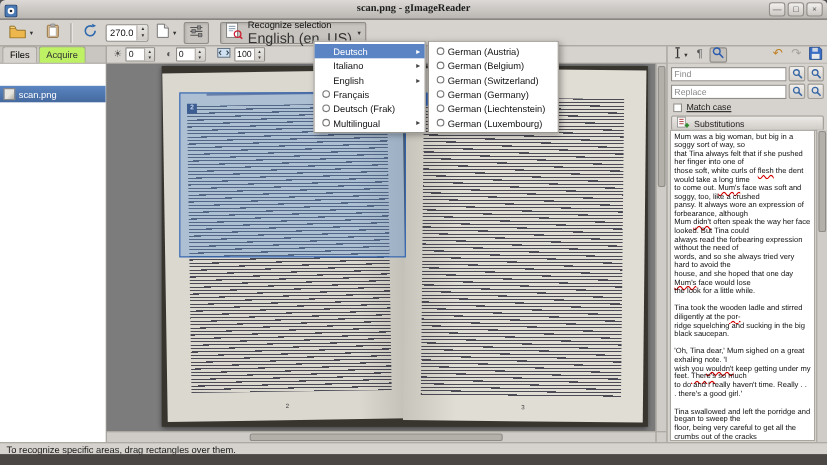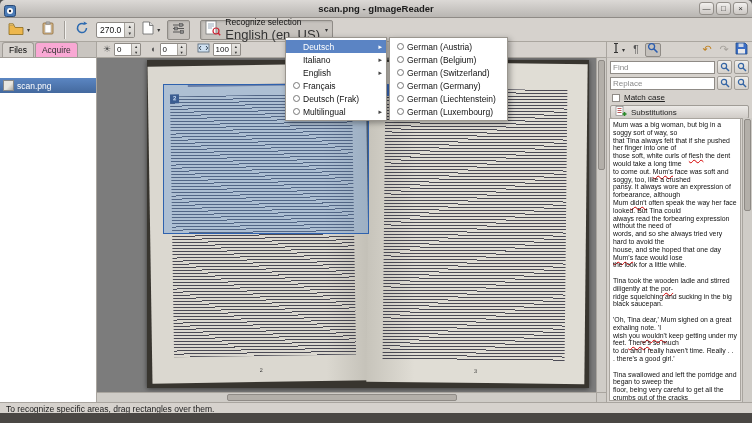--- a/index.html
+++ b/index.html
@@ -2,21 +2,21 @@
 <html><head>
 <meta charset="utf-8">
 <style>
   html,body{margin:0;padding:0;background:#505050;font-family:"Liberation Sans",sans-serif;}
   *{box-sizing:border-box;}
   button{font-family:inherit;border:none;background:none;padding:0;margin:0;cursor:default;}
   .window{position:relative;width:752px;height:423px;overflow:hidden;}
 
   
   .titlebar{position:absolute;left:0;top:0;width:752px;height:18px;
-    background:linear-gradient(#dcd9d6,#b9b6b2);border-bottom:1px solid #8f8b86;border-radius:5px 5px 0 0;}
+    background:linear-gradient(#dcd9d6,#b9b6b2);border-bottom:1px solid #8f8b86;border-radius:5px 5px 0 0;font-family:Liberation Serif, serif;}
   .app-icon{position:absolute;left:4px;top:3px;width:12px;height:12px;}
   .title{position:absolute;left:0;right:0;top:3px;text-align:center;font-size:9.5px;font-weight:bold;color:#1c1c1c;}
   .winbtns{position:absolute;right:4px;top:2px;display:flex;gap:2px;}
   .wbtn{width:15px;height:13px;border:1px solid #938f8a;border-radius:3px;
     background:linear-gradient(#f2f0ee,#ccc8c4);font-size:8px;line-height:11px;text-align:center;color:#333;}
 
   
   .toolbar{position:absolute;left:0;top:18px;width:752px;height:24px;background:#d6d2cd;
     border-bottom:1px solid #aaa69f;display:flex;align-items:center;padding:0 3px;gap:2px;}
   .tbtn{display:flex;align-items:center;gap:2px;height:20px;padding:0 4px;border:1px solid transparent;background:transparent;}
@@ -28,21 +28,21 @@
   .spin .steppers{width:10px;display:flex;flex-direction:column;background:linear-gradient(#e8e6e2,#cfccc7);border-left:1px solid #a9a59f;}
   .steppers span{flex:1;font-size:5px;line-height:7px;text-align:center;color:#333;}
   .recognize{margin-left:8px;}
   .rec-lines{display:flex;flex-direction:column;align-items:flex-start;line-height:1;margin:0 2px;}
   .rec-l1{font-size:8.5px;color:#111;}
   .rec-l2{font-size:13px;color:#333;margin-top:1.5px;}
 
   
   .left-pane{position:absolute;left:0;top:42px;width:97px;height:360px;background:#c9c5c0;border-right:1px solid #a9a59f;}
   .left-tabs{height:16px;display:flex;align-items:flex-end;border-bottom:1px solid #a29e98;padding-left:2px;gap:1px;}
-  .tab{font-size:8.5px;padding:2px 6px;background:#f9a8d4;border:1px solid #a09c96;border-bottom:none;
+  .tab{font-size:8.5px;padding:2px 6px;background:#bef264;border:1px solid #a09c96;border-bottom:none;
     border-radius:3px 3px 0 0;color:#333;}
   .tab.active{background:#d6d2cd;color:#000;}
   .filelist{position:absolute;left:0;right:0;top:16px;bottom:0;background:#fff;padding-top:20px;}
   .file-row{display:flex;align-items:center;gap:3px;height:15px;padding:0 3px;font-size:8.5px;color:#222;}
   .file-row.selected{background:linear-gradient(#5b86c2,#44699e);color:#fff;}
   .thumb{width:11px;height:11px;background:linear-gradient(135deg,#e9e6df 55%,#aeaba2);border:1px solid #888;}
 
   
   .center-pane{position:absolute;left:97px;top:42px;width:509px;height:360px;background:#7c7c7c;}
   .controls-bar{position:absolute;left:0;top:0;right:0;height:16px;background:#d6d2cd;border-bottom:1px solid #aaa69f;

